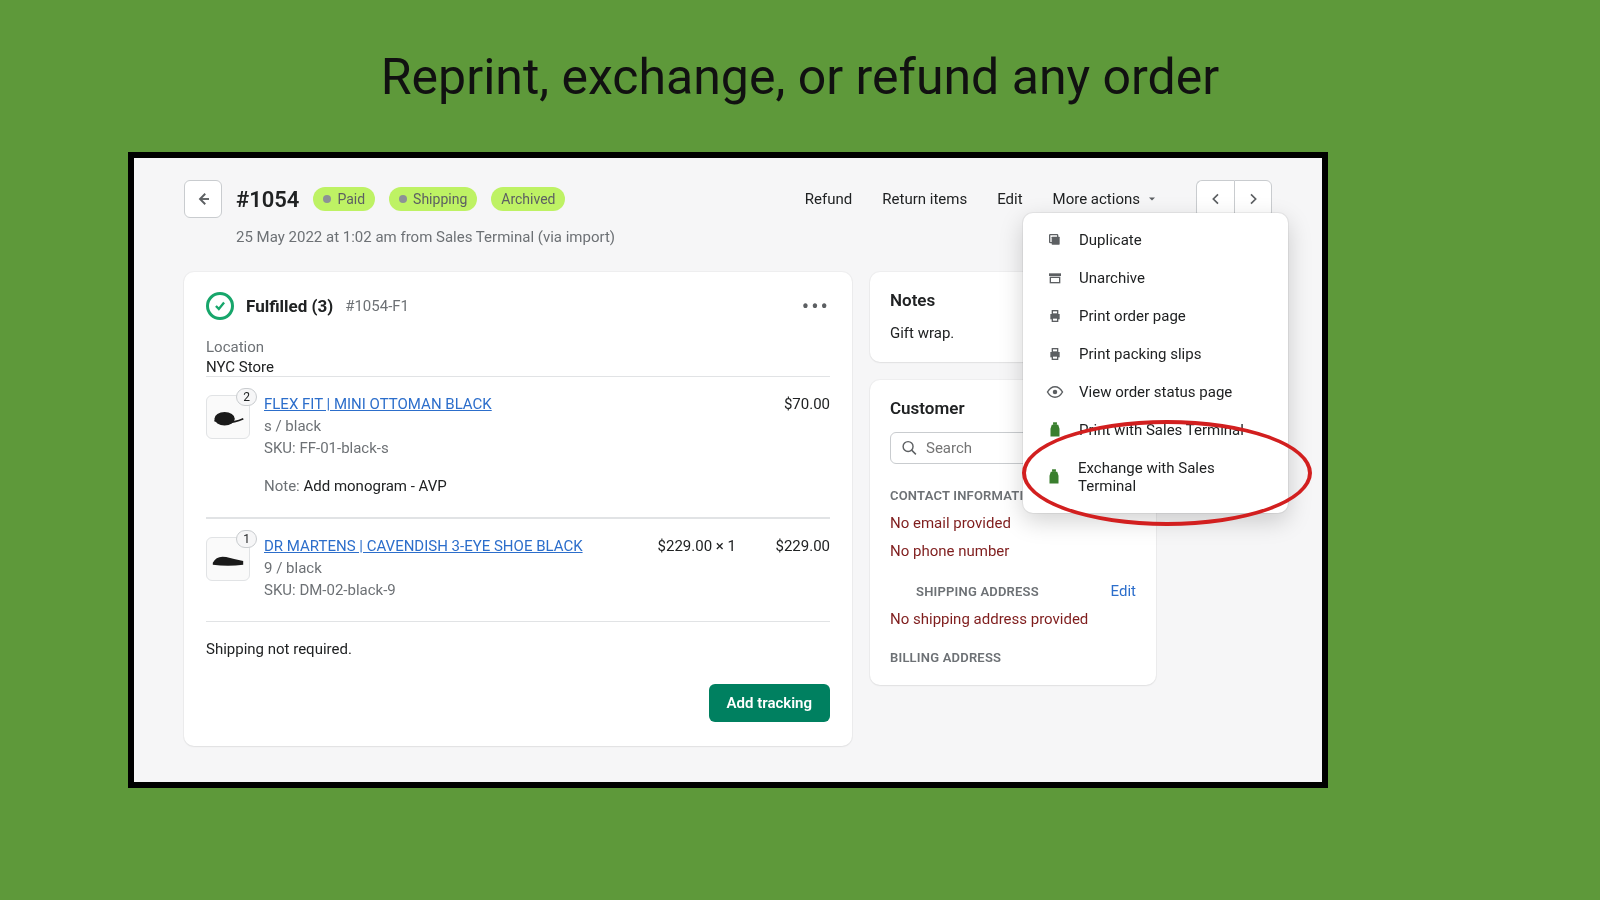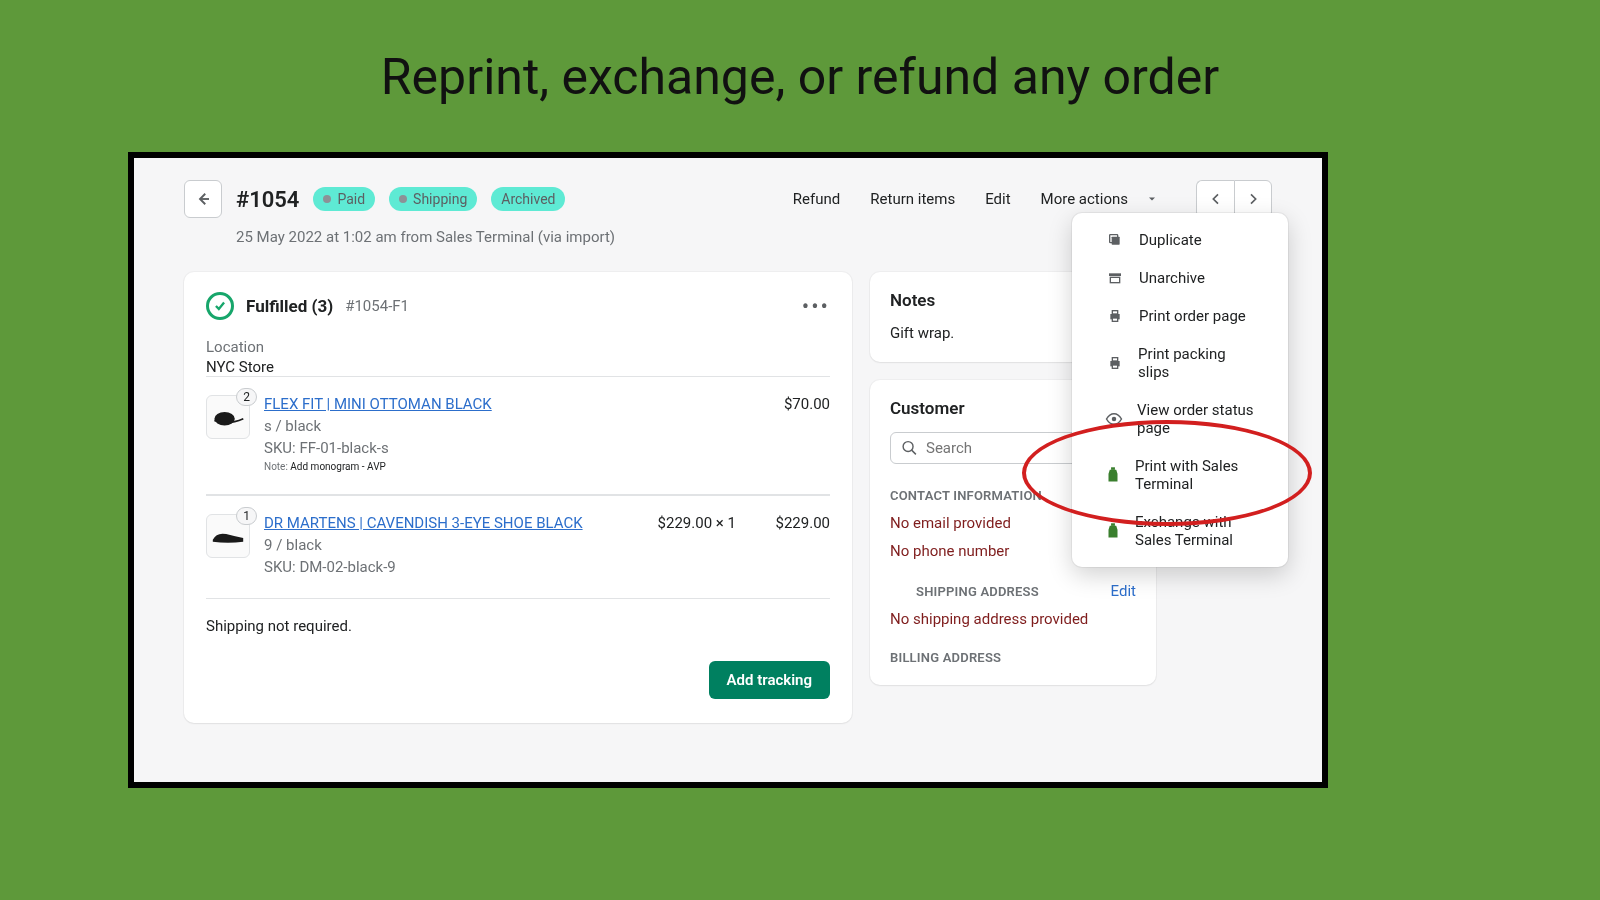--- a/index.html
+++ b/index.html
@@ -6,25 +6,25 @@
   body { background: #5e993a; width: 1600px; height: 900px; overflow: hidden; }
   .stage { width: 1600px; height: 900px; position: relative; }
   .headline { text-align: center; font-size: 50px; font-weight: 400; color: #111; padding-top: 48px; }
   .window { position: absolute; left: 128px; top: 152px; width: 1200px; height: 636px; background: #f6f6f7; border: 6px solid #000; overflow: hidden; }
   .window-inner { padding: 22px 50px 0 50px; }
 
   
   .topbar { display: flex; align-items: center; gap: 14px; }
   .back-btn { width: 38px; height: 38px; border: 1px solid #c9cccf; background: #fff; border-radius: 6px; display:flex; align-items:center; justify-content:center; cursor:pointer; }
   .order-num { font-size: 22px; font-weight: 600; color: #202223; }
-  .pill { display: inline-flex; align-items: center; gap: 6px; background: #5eead4; color: #5c5f62; font-size: 14px; padding: 4px 10px; border-radius: 12px; }
+  .pill { display: inline-flex; align-items: center; gap: 6px; background: #bef264; color: #5c5f62; font-size: 14px; padding: 4px 10px; border-radius: 12px; }
   .pill-dot { width: 8px; height: 8px; background: #8c9196; border-radius: 50%; display:inline-block; }
   .top-actions { margin-left: auto; display: flex; align-items: center; gap: 30px; }
   .top-link { font-size: 15px; color: #202223; cursor:pointer; }
-  .more-actions { display:flex; align-items:center; gap:18px; color:#202223; font-size:15px; cursor:pointer;}
+  .more-actions { display:flex; align-items:center; gap:6px; color:#202223; font-size:15px; cursor:pointer;}
   .nav-pair { display:flex; margin-left: 8px; }
   .nav-btn { width:38px; height:38px; border:1px solid #c9cccf; background:#fff; display:flex; align-items:center; justify-content:center; cursor:pointer;}
   .nav-btn:first-child { border-radius:6px 0 0 6px; border-right:none;}
   .nav-btn:last-child { border-radius:0 6px 6px 0;}
   .subline { font-size:15px; color:#6d7175; margin-top:10px; margin-left:52px;}
 
   
   .cols { display:flex; gap:18px; margin-top:26px; align-items:flex-start; }
   .card { background:#fff; border-radius:10px; box-shadow: 0 1px 2px rgba(0,0,0,.06), 0 0 0 1px rgba(0,0,0,.03); }
   .main-card { width: 668px; padding: 20px 22px 24px; }
@@ -42,40 +42,40 @@
 
   
   .line { display:flex; gap:14px; padding:18px 0; border-top:1px solid #e1e3e5;}
   .line:first-of-type { border-top:none; margin-top:12px;}
   .thumb { width:44px; height:44px; background:#fafafa; border:1px solid #e1e3e5; border-radius:6px; position:relative; display:flex; align-items:center; justify-content:center;}
   .qty-badge { position:absolute; top:-8px; right:-8px; background:#f6f6f7; border:1px solid #c9cccf; border-radius:10px; font-size:12px; color:#202223; padding:0 6px; line-height:16px;}
   .line-mid { flex:1;}
   .prod-link { color:#2c6ecb; text-decoration:underline; font-size:15px; cursor:pointer;}
   .sub { font-size:15px; color:#6d7175; margin-top:4px;}
   .note-line .note-label { color:#6d7175;}
-  .note-line { color:#202223; font-size:10px; margin-top:4px;}
+  .note-line { color:#202223; font-size:15px; margin-top:20px;}
   .price-math { font-size:15px; color:#202223; width:110px; text-align:right;}
   .price-total { font-size:15px; color:#202223; width:80px; text-align:right;}
   .divider { height:1px; background:#e1e3e5; margin-top:4px;}
   .ship-note { font-size:15px; color:#202223; margin-top:18px;}
   .card-footer { display:flex; justify-content:flex-end; margin-top:26px;}
   .primary-btn { background:#008060; color:#fff; border:none; border-radius:6px; padding:10px 18px; font-size:15px; font-weight:600; cursor:pointer;}
 
   
   .side-title { font-size:17px; font-weight:600; color:#202223;}
   .side-text { font-size:15px; color:#202223; margin-top:14px;}
   .search-row { margin-top:14px; display:flex; align-items:center; border:1px solid #c9cccf; border-radius:6px; padding:6px 10px; gap:8px; background:#fff;}
   .search-row input { border:none; outline:none; font-size:15px; flex:1; background:transparent;}
   .section-label { font-size:13px; font-weight:600; color:#6d7175; letter-spacing:.2px; margin-top:20px;}
   .side-head { display:flex; align-items:center;}
   .edit-link { margin-left:auto; color:#2c6ecb; font-size:15px; cursor:pointer;}
   .side-val { font-size:15px; color:#7f1d1d; margin-top:10px;}
 
   
-  .dropdown { position:absolute; right:34px; top:55px; width:216px; background:#fff; border-radius:10px; box-shadow: 0 8px 24px rgba(0,0,0,.18), 0 0 0 1px rgba(0,0,0,.05); padding:8px 15px; z-index:50;}
+  .dropdown { position:absolute; right:34px; top:55px; width:265px; background:#fff; border-radius:10px; box-shadow: 0 8px 24px rgba(0,0,0,.18), 0 0 0 1px rgba(0,0,0,.05); padding:8px 4px; z-index:50;}
   .dd-item { display:flex; align-items:center; gap:14px; padding:10px 18px; font-size:15px; color:#202223; cursor:pointer;}
   .dd-ico { width:20px; display:flex; justify-content:center; color:#5c5f62;}
   .dd-ico.green { color:#3a7f2e;}
 
   
   .ellipse { position:absolute; right:10px; top:262px; width:290px; height:106px; border:4px solid #d21f1f; border-radius:50%; z-index:60; pointer-events:none;}
 
   svg { display:block; }
 </style>
 </head>

